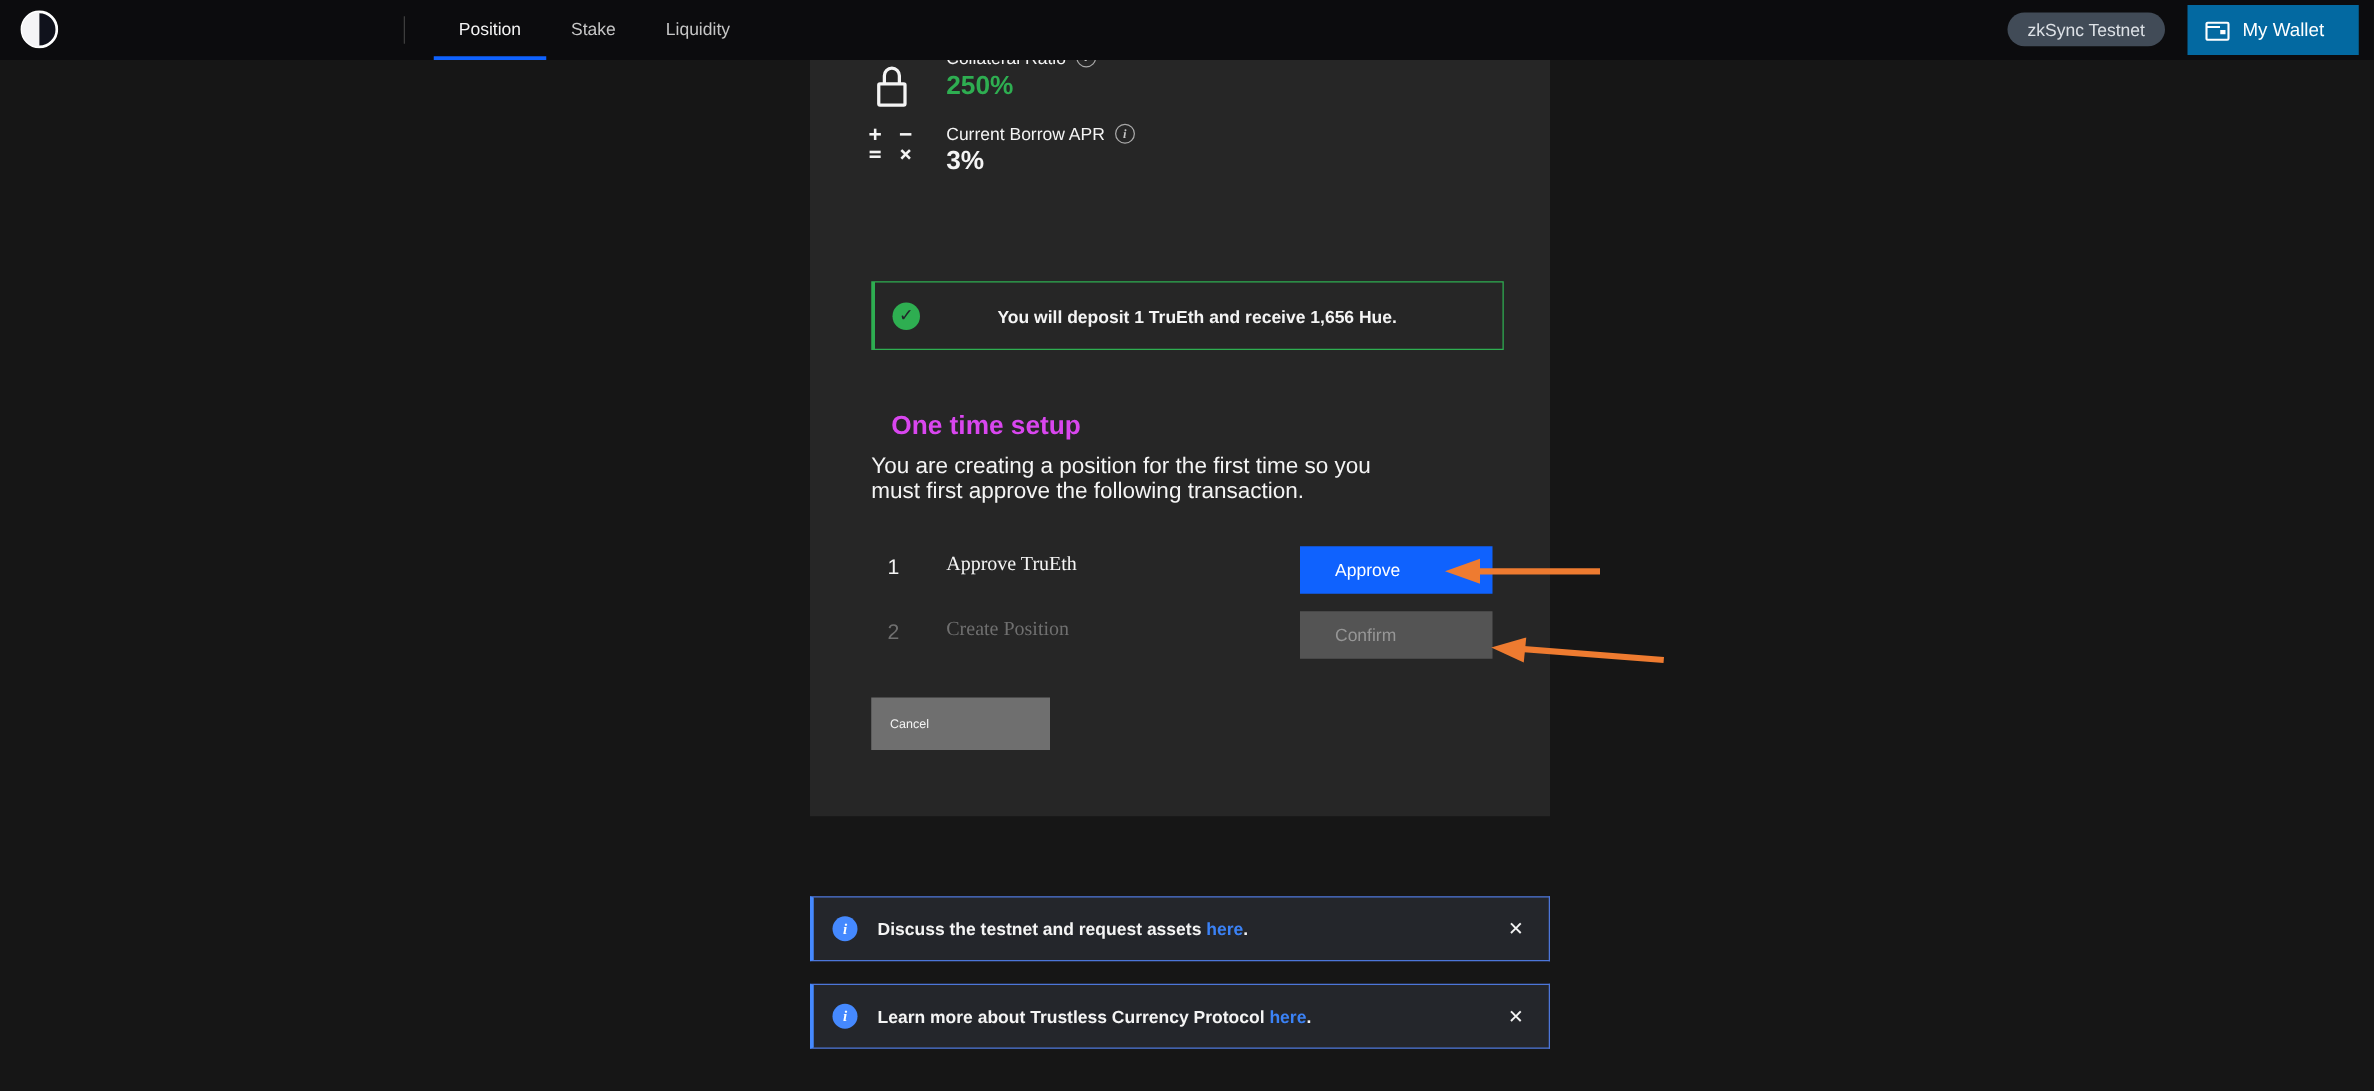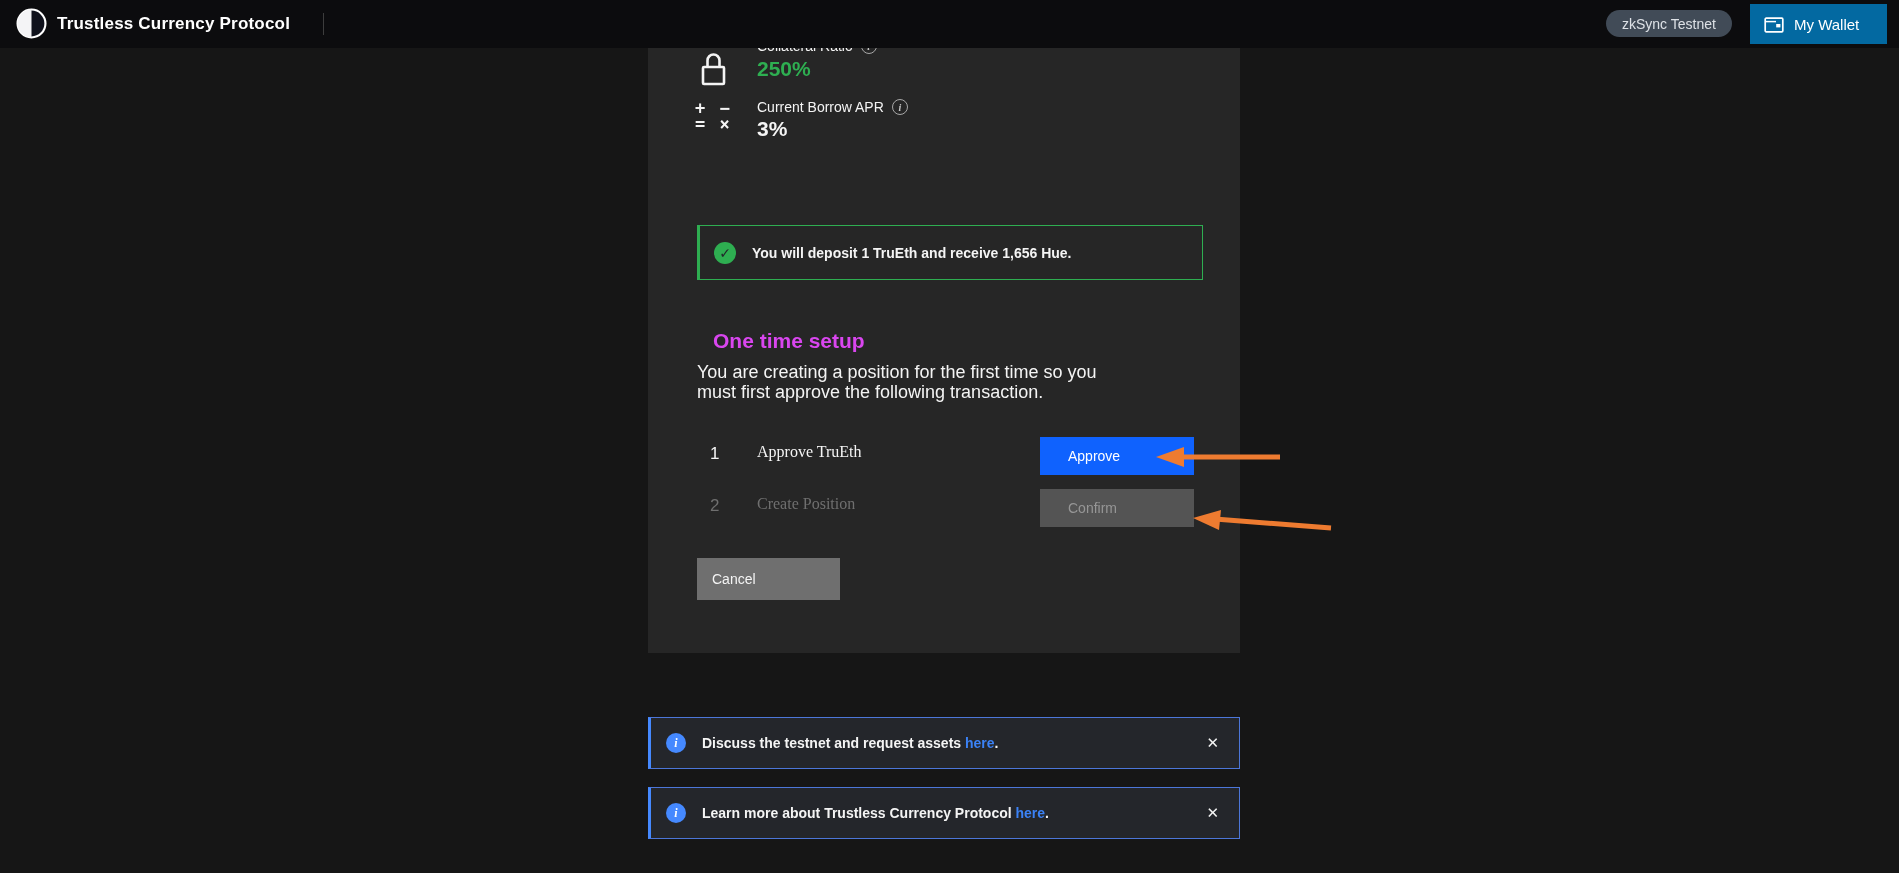--- a/index.html
+++ b/index.html
@@ -48,37 +48,37 @@
     font-style:italic; cursor:pointer; }
   .metric-value { position:absolute; font-size:21px; font-weight:bold; }
   .m1-value { left:109px; top:9px; color:#2eae51; }
   .m2-value { left:109px; top:69px; color:#f4f4f4; }
   .success-box { position:absolute; left:49px; top:177px; width:506px; height:55px;
     background:#262626; border:1px solid #2eae51; border-left:3px solid #2eae51;
     display:flex; align-items:center; padding-left:14px; gap:16px; }
   .check-circle { width:22px; height:22px; border-radius:50%; background:#2eae51;
     color:#21272a; font-size:14px; font-weight:bold; display:flex;
     align-items:center; justify-content:center; flex:0 0 auto; }
-  .success-text { font-size:14px; font-weight:bold; color:#f4f4f4; }
+  .success-text { font-size:14px; font-weight:bold; color:#f4f4f4;margin-left:46px; }
   .setup-title { position:absolute; left:65px; top:281px; font-size:21px;
     font-weight:700; color:#d946ef; }
   .setup-desc { position:absolute; left:49px; top:314px; width:440px;
     font-size:18px; line-height:20px; color:#f4f4f4; }
   .step-num { position:absolute; left:62px; font-size:17px; }
   .step-label { position:absolute; left:109px; font-size:16px;font-family:Liberation Serif, serif; }
   .s1 { color:#f4f4f4; }
   .s2 { color:#6f6f6f; }
   .step-btn { position:absolute; left:392px; width:154px; height:38px; border:none;
     text-align:left; padding:0 0 0 28px; font-size:14px; cursor:pointer;
     font-family:inherit; }
   .btn-approve { top:389px; background:#0f62fe; color:#ffffff; }
   .btn-confirm { top:441px; background:#545454; color:#969696; cursor:not-allowed; }
   .btn-cancel { position:absolute; left:49px; top:510px; width:143px; height:42px;
     border:none; background:#6f6f6f; color:#f4f4f4; text-align:left;
-    padding-left:15px; font-size:14px; cursor:pointer; font-family:inherit; }
+    padding-left:15px; font-size:10px; cursor:pointer; font-family:inherit; }
   
   .arrow { position:absolute; z-index:20; pointer-events:none; }
   .arrow1 { left:1150px; top:443px; }
   .arrow2 { left:1183px; top:505px; }
   
   .note { position:absolute; left:648px; width:592px; height:52px;
     background:#24262b; border:1px solid #4c76d9; border-left:3px solid #4589ff;
     display:flex; align-items:center; padding:0 16px 0 15px; gap:16px; z-index:2; }
   .note1 { top:717px; }
   .note2 { top:787px; }
@@ -92,22 +92,32 @@
     cursor:pointer; padding:4px; font-family:inherit; }
 </style>
 </head>
 <body>
 
 <div class="header">
   <svg class="logo" viewBox="0 0 32 32">
     <circle cx="16" cy="16" r="14.4" fill="#10121c" stroke="#ffffff" stroke-width="2.2"></circle>
     <path d="M16 1.6 A14.4 14.4 0 0 0 16 30.4 Z" fill="#f4f4f6"></path>
   </svg>
-  <div class="brand">Trustless Currency Protocol</div>
   <div class="hdr-divider"></div>
+  <nav class="nav">
+    <div class="nav-tab active">
+        <span>Position</span>
+      </div>
+    <div class="nav-tab">
+        <span>Stake</span>
+      </div>
+    <div class="nav-tab">
+        <span>Liquidity</span>
+      </div>
+  </nav>
   <div class="net-badge">
     <span>zkSync Testnet</span>
   </div>
   <button class="wallet-btn">
     <svg width="20" height="17" viewBox="0 0 20 17">
       <rect x="1.2" y="2.2" width="17.6" height="13.6" fill="none" stroke="#ffffff" stroke-width="1.7" rx="1"></rect>
       <line x1="1.2" y1="5.6" x2="12" y2="5.6" stroke="#ffffff" stroke-width="1.5"></line>
       <rect x="12.2" y="8" width="4.2" height="3.4" fill="#ffffff"></rect>
     </svg>
     <span>My Wallet</span>

